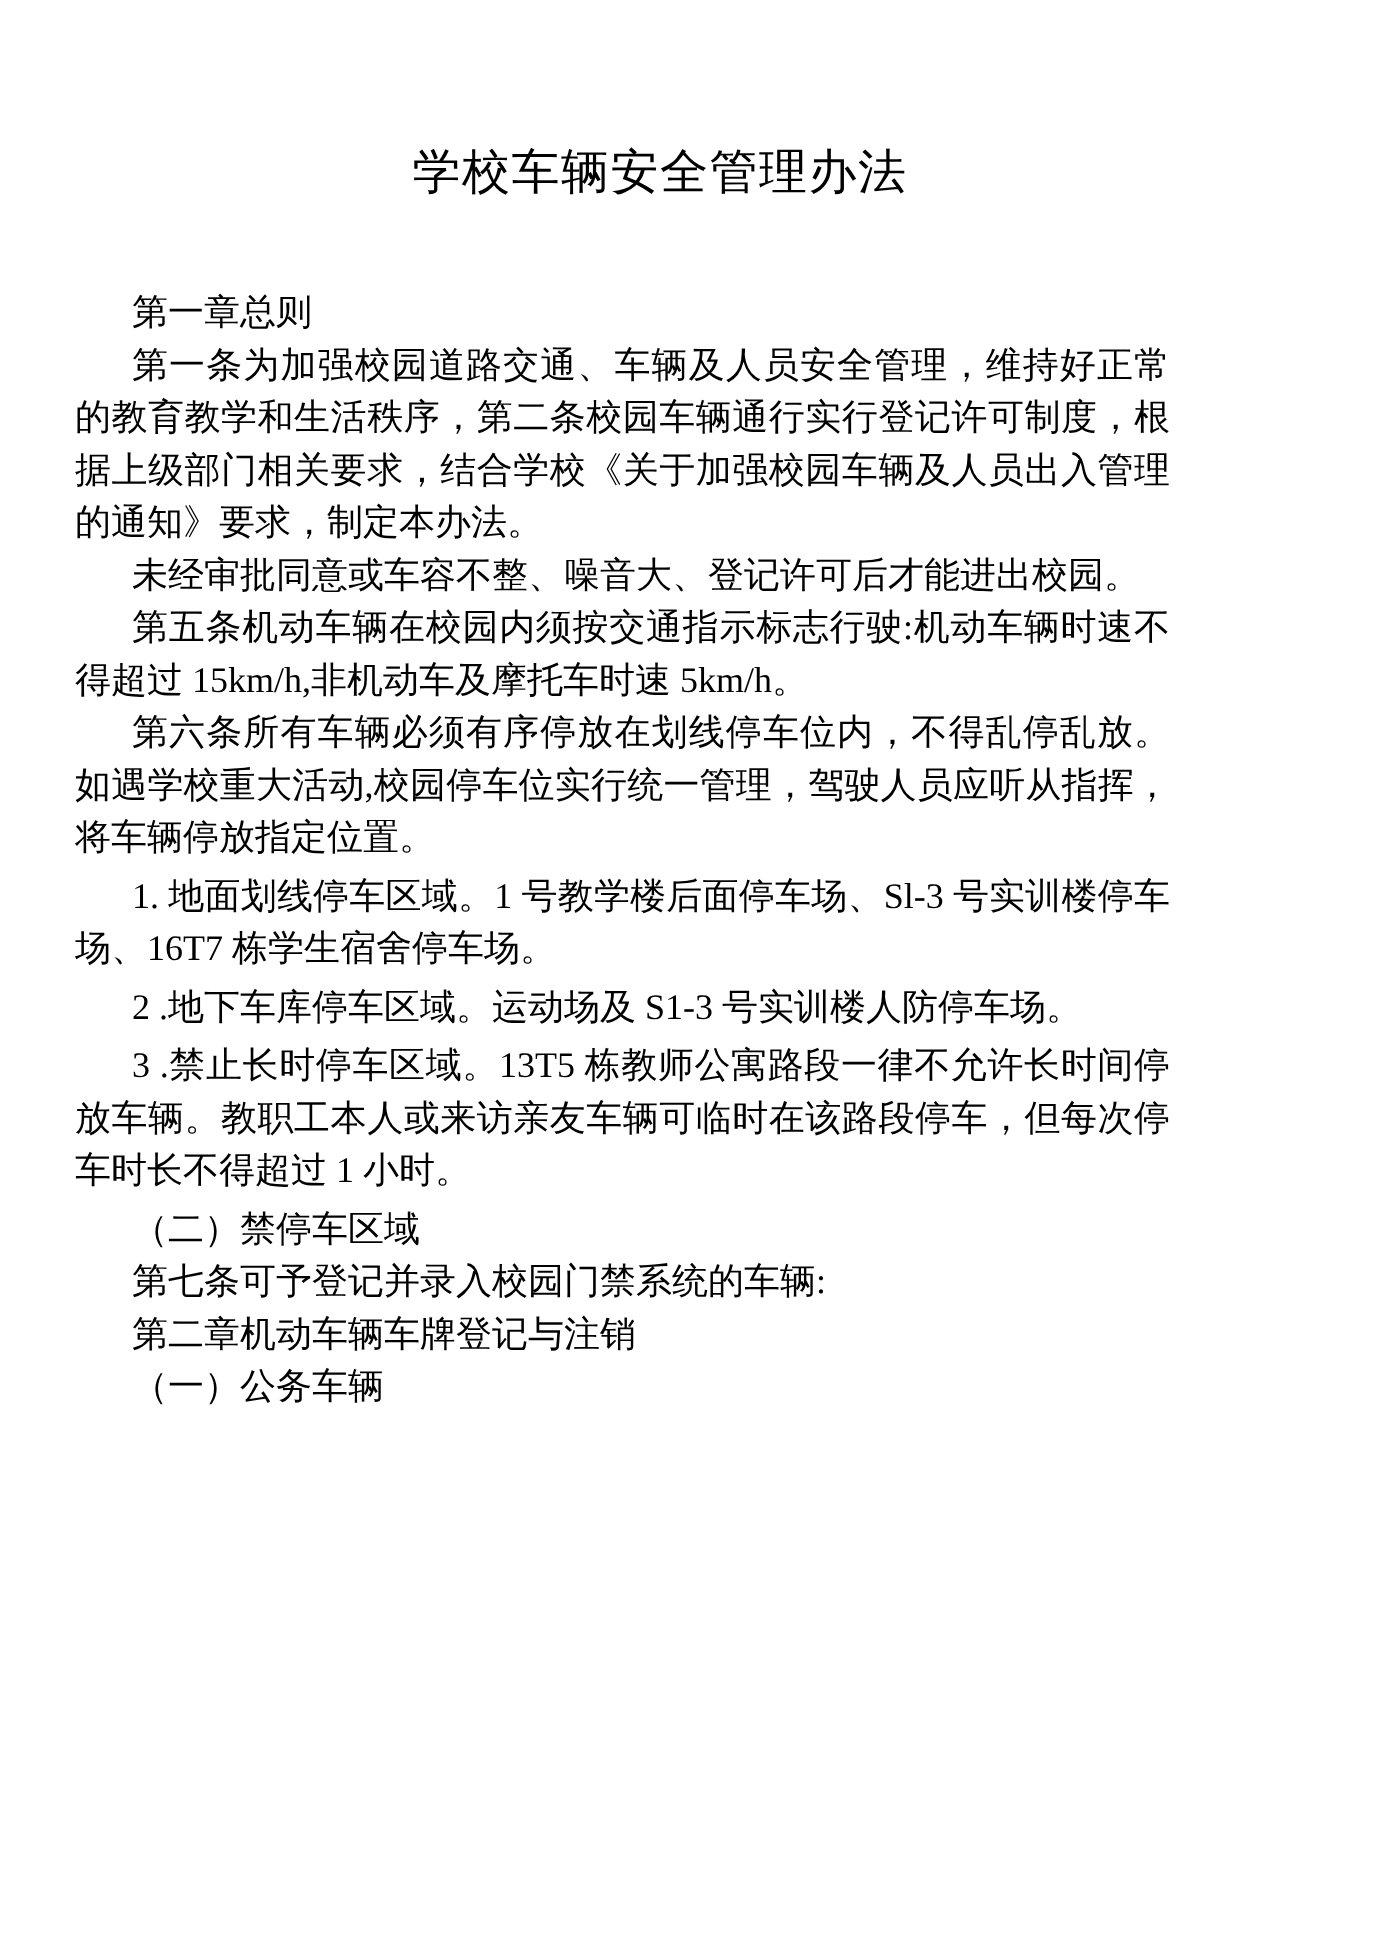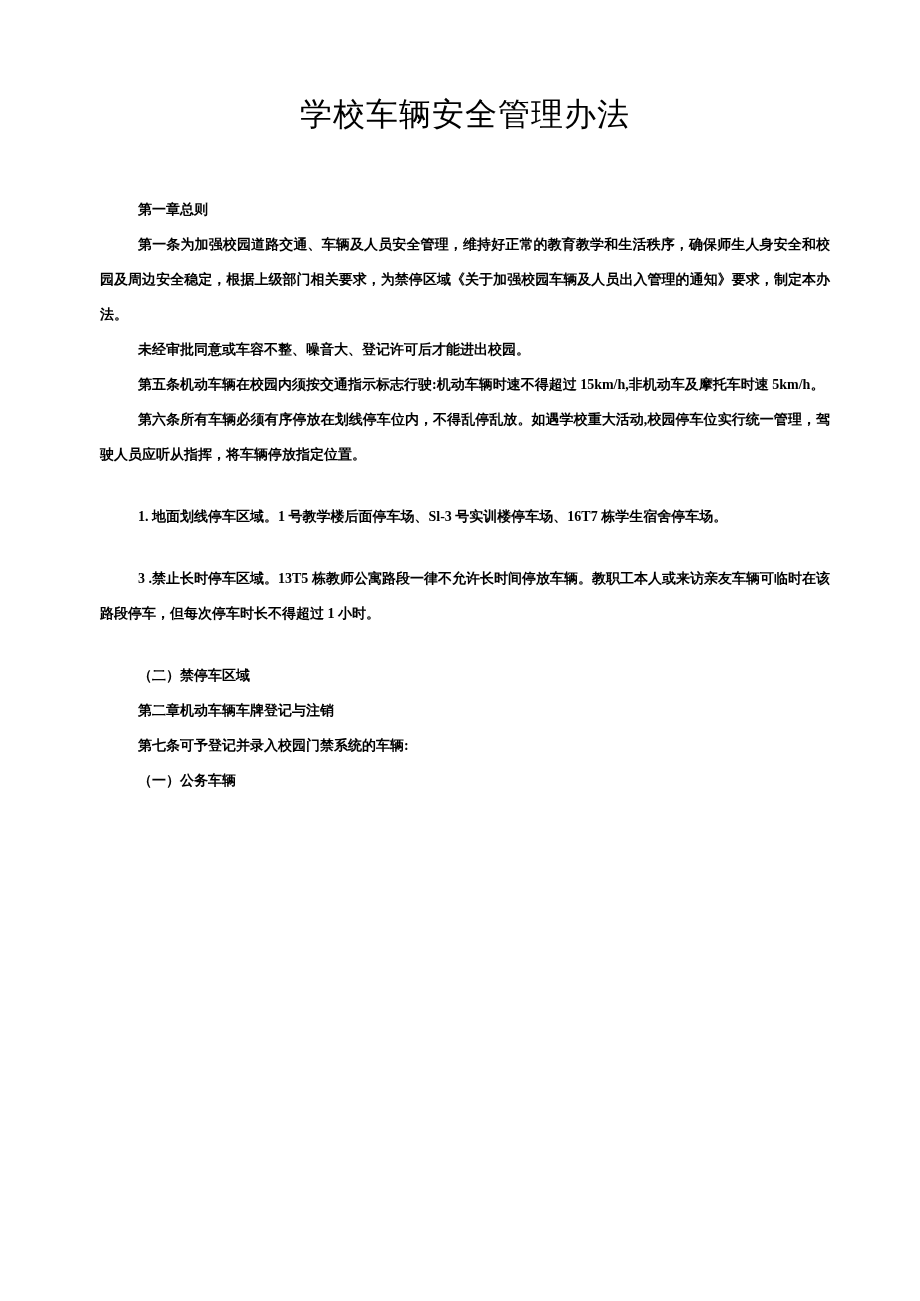--- a/index.html
+++ b/index.html
@@ -12,57 +12,57 @@
     height: 1301px;
     overflow: hidden;
     font-family: "Liberation Serif", "DejaVu Serif", serif;
     color: #000000;
   }
   .page {
     box-sizing: border-box;
     width: 920px;
     height: 1301px;
     background: #ffffff;
-    padding: 92px 90px 0 100px;
+    padding: 92px 90px 0 50px;
   }
   .doc-title {
     font-size: 32px;
     font-weight: 400;
     line-height: 44px;
     text-align: center;
     margin: 0 0 56px 0;
     letter-spacing: 1px;
   }
   .doc-body {
     width: 730px;
   }
   .para {
-    font-size: 14px;
+    font-size: 24px;
     line-height: 35px;
     margin: 0;
     text-align: justify;
     text-indent: 38px;
     word-break: break-all;
-    font-weight: bold;
   }
   .para.listitem {
-    margin: 27px 0;
+    margin: 4px 0;
   }
 </style>
 </head>
 <body>
 
 <div class="page">
   <h1 class="doc-title">学校车辆安全管理办法</h1>
   <div class="doc-body">
       <p class="para">第一章总则</p>
-      <p class="para">第一条为加强校园道路交通、车辆及人员安全管理，维持好正常的教育教学和生活秩序，确保师生人身安全和校园及周边安全稳定，根据上级部门相关要求，为禁停区域《关于加强校园车辆及人员出入管理的通知》要求，制定本办法。</p>
+      <p class="para">第一条为加强校园道路交通、车辆及人员安全管理，维持好正常的教育教学和生活秩序，第二条校园车辆通行实行登记许可制度，根据上级部门相关要求，结合学校《关于加强校园车辆及人员出入管理的通知》要求，制定本办法。</p>
       <p class="para">未经审批同意或车容不整、噪音大、登记许可后才能进出校园。</p>
       <p class="para">第五条机动车辆在校园内须按交通指示标志行驶:机动车辆时速不得超过 15km/h,非机动车及摩托车时速 5km/h。</p>
       <p class="para">第六条所有车辆必须有序停放在划线停车位内，不得乱停乱放。如遇学校重大活动,校园停车位实行统一管理，驾驶人员应听从指挥，将车辆停放指定位置。</p>
       <p class="para listitem">1. 地面划线停车区域。1 号教学楼后面停车场、Sl-3 号实训楼停车场、16T7 栋学生宿舍停车场。</p>
+      <p class="para listitem">2 .地下车库停车区域。运动场及 S1-3 号实训楼人防停车场。</p>
       <p class="para listitem">3 .禁止长时停车区域。13T5 栋教师公寓路段一律不允许长时间停放车辆。教职工本人或来访亲友车辆可临时在该路段停车，但每次停车时长不得超过 1 小时。</p>
       <p class="para">（二）禁停车区域</p>
+      <p class="para">第七条可予登记并录入校园门禁系统的车辆:</p>
       <p class="para">第二章机动车辆车牌登记与注销</p>
-      <p class="para">第七条可予登记并录入校园门禁系统的车辆:</p>
       <p class="para">（一）公务车辆</p>
     </div>
 </div>
 
 </body></html>

